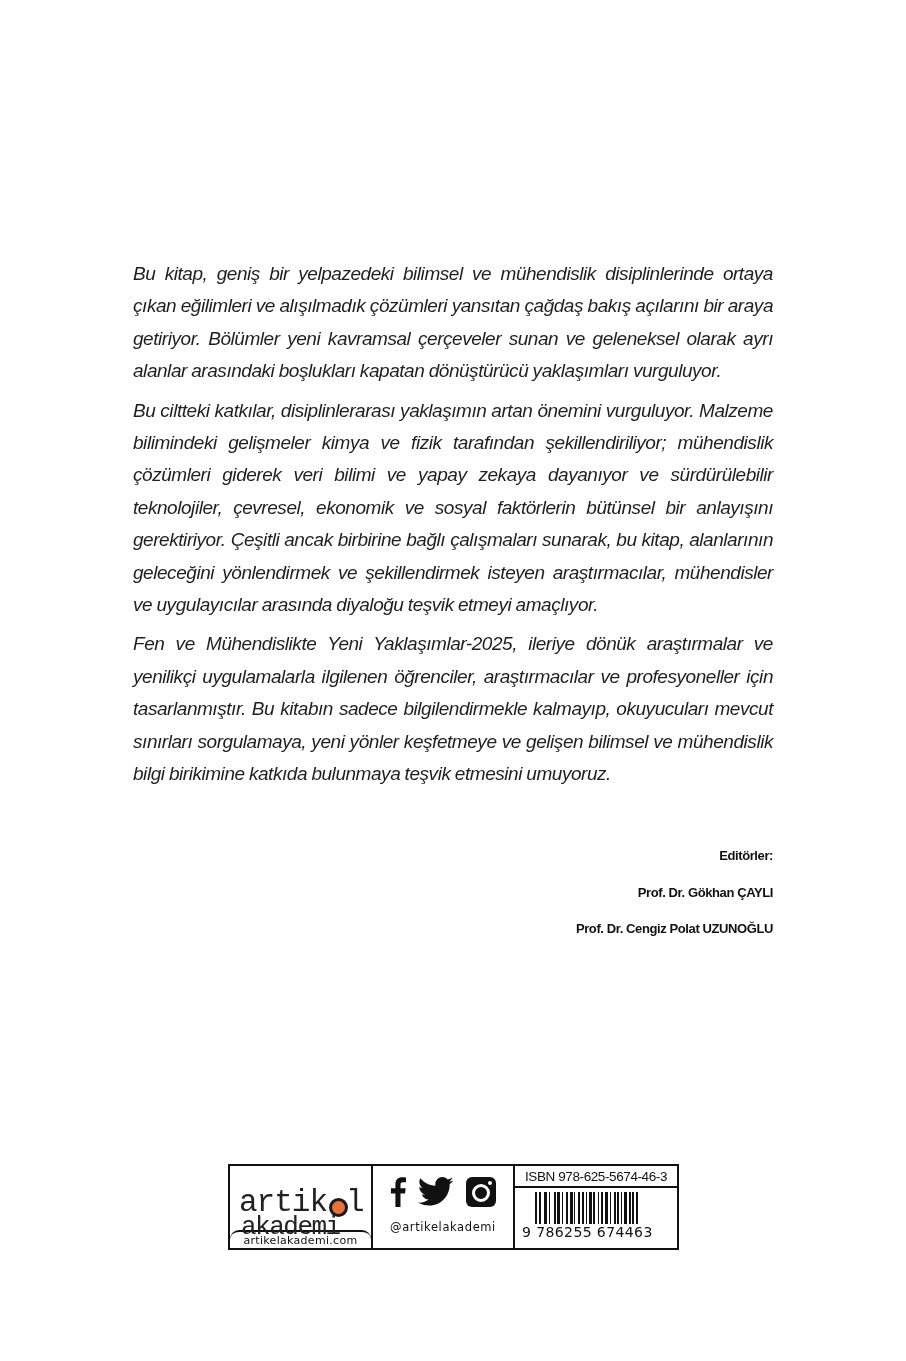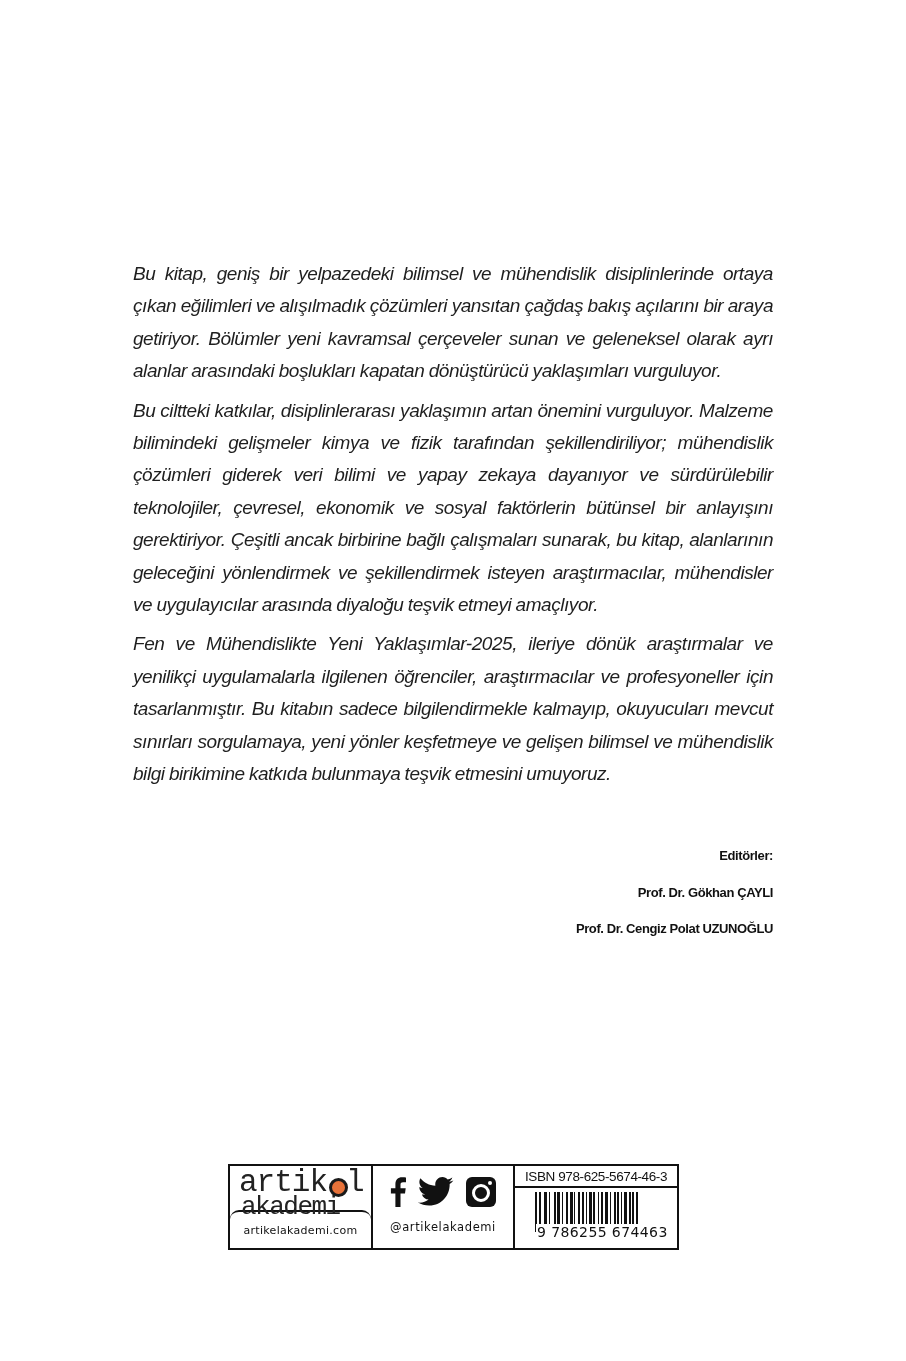--- a/index.html
+++ b/index.html
@@ -19,21 +19,21 @@
   }
   .editors div { white-space: nowrap; }
   .imprint {
     position: absolute; left: 228px; top: 1164px; width: 451px; height: 86px;
     border: 2px solid #111; box-sizing: border-box; display: flex;
   }
   .cell { position: relative; height: 100%; box-sizing: border-box; }
   .cell-logo { width: 143px; border-right: 2px solid #111; display: flex; flex-direction: column; }
   .cell-social { width: 142px; border-right: 2px solid #111; display: flex; flex-direction: column; align-items: center; }
   .cell-isbn { flex: 1; display: flex; flex-direction: column; }
-  .logo-area { height: 44px; position: relative; }
+  .logo-area { height: 44px; position: relative; margin-top: 20px; }
   .logo-line1 {
     position: absolute; left: 9px; top: 2px;
     font-family: "Liberation Mono", monospace; font-size: 31px; line-height: 30px; letter-spacing: -1px; color: #222;
   }
   .logo-line2 {
     position: absolute; left: 11px; top: 28px;
     font-family: "Liberation Mono", monospace; font-size: 26px; line-height: 26px; letter-spacing: -1.5px; color: #222;
   }
   .logo-dot {
     position: absolute; width: 13px; height: 13px; border-radius: 50%;
@@ -55,21 +55,21 @@
   }
   .barcode-area { flex: 1; position: relative; }
   .barcode { position: absolute; left: 20px; top: 4px; height: 40px; width: 128px; display: flex; align-items: stretch; }
   .bar { background: #111; height: 100%; }
   .gap { height: 100%; }
   .barcode-digits {
     position: absolute; left: 6px; top: 36px;
     font-family: "DejaVu Sans", sans-serif; font-size: 14px; letter-spacing: 0.4px; color: #111;
     background: transparent;
   }
-  .barcode-digits span { background: #fff; padding: 0 1px; margin-left: 15px; }
+  .barcode-digits span { background: #fff; padding: 0 1px; }
 </style>
 </head>
 <body>
 
 <div class="page">
 
   <div class="text-block">
     <p class="para">Bu kitap, geniş bir yelpazedeki bilimsel ve mühendislik disiplinlerinde ortaya çıkan eğilimleri ve alışılmadık çözümleri yansıtan çağdaş bakış açılarını bir araya getiriyor. Bölümler yeni kavramsal çerçeveler sunan ve geleneksel olarak ayrı alanlar arasındaki boşlukları kapatan dönüştürücü yaklaşımları vurguluyor.</p>
     <p class="para">Bu ciltteki katkılar, disiplinlerarası yaklaşımın artan önemini vurguluyor. Malzeme bilimindeki gelişmeler kimya ve fizik tarafından şekillendiriliyor; mühendislik çözümleri giderek veri bilimi ve yapay zekaya dayanıyor ve sürdürülebilir teknolojiler, çevresel, ekonomik ve sosyal faktörlerin bütünsel bir anlayışını gerektiriyor. Çeşitli ancak birbirine bağlı çalışmaları sunarak, bu kitap, alanlarının geleceğini yönlendirmek ve şekillendirmek isteyen araştırmacılar, mühendisler ve uygulayıcılar arasında diyaloğu teşvik etmeyi amaçlıyor.</p>
     <p class="para">Fen ve Mühendislikte Yeni Yaklaşımlar-2025, ileriye dönük araştırmalar ve yenilikçi uygulamalarla ilgilenen öğrenciler, araştırmacılar ve profesyoneller için tasarlanmıştır. Bu kitabın sadece bilgilendirmekle kalmayıp, okuyucuları mevcut sınırları sorgulamaya, yeni yönler keşfetmeye ve gelişen bilimsel ve mühendislik bilgi birikimine katkıda bulunmaya teşvik etmesini umuyoruz.</p>

